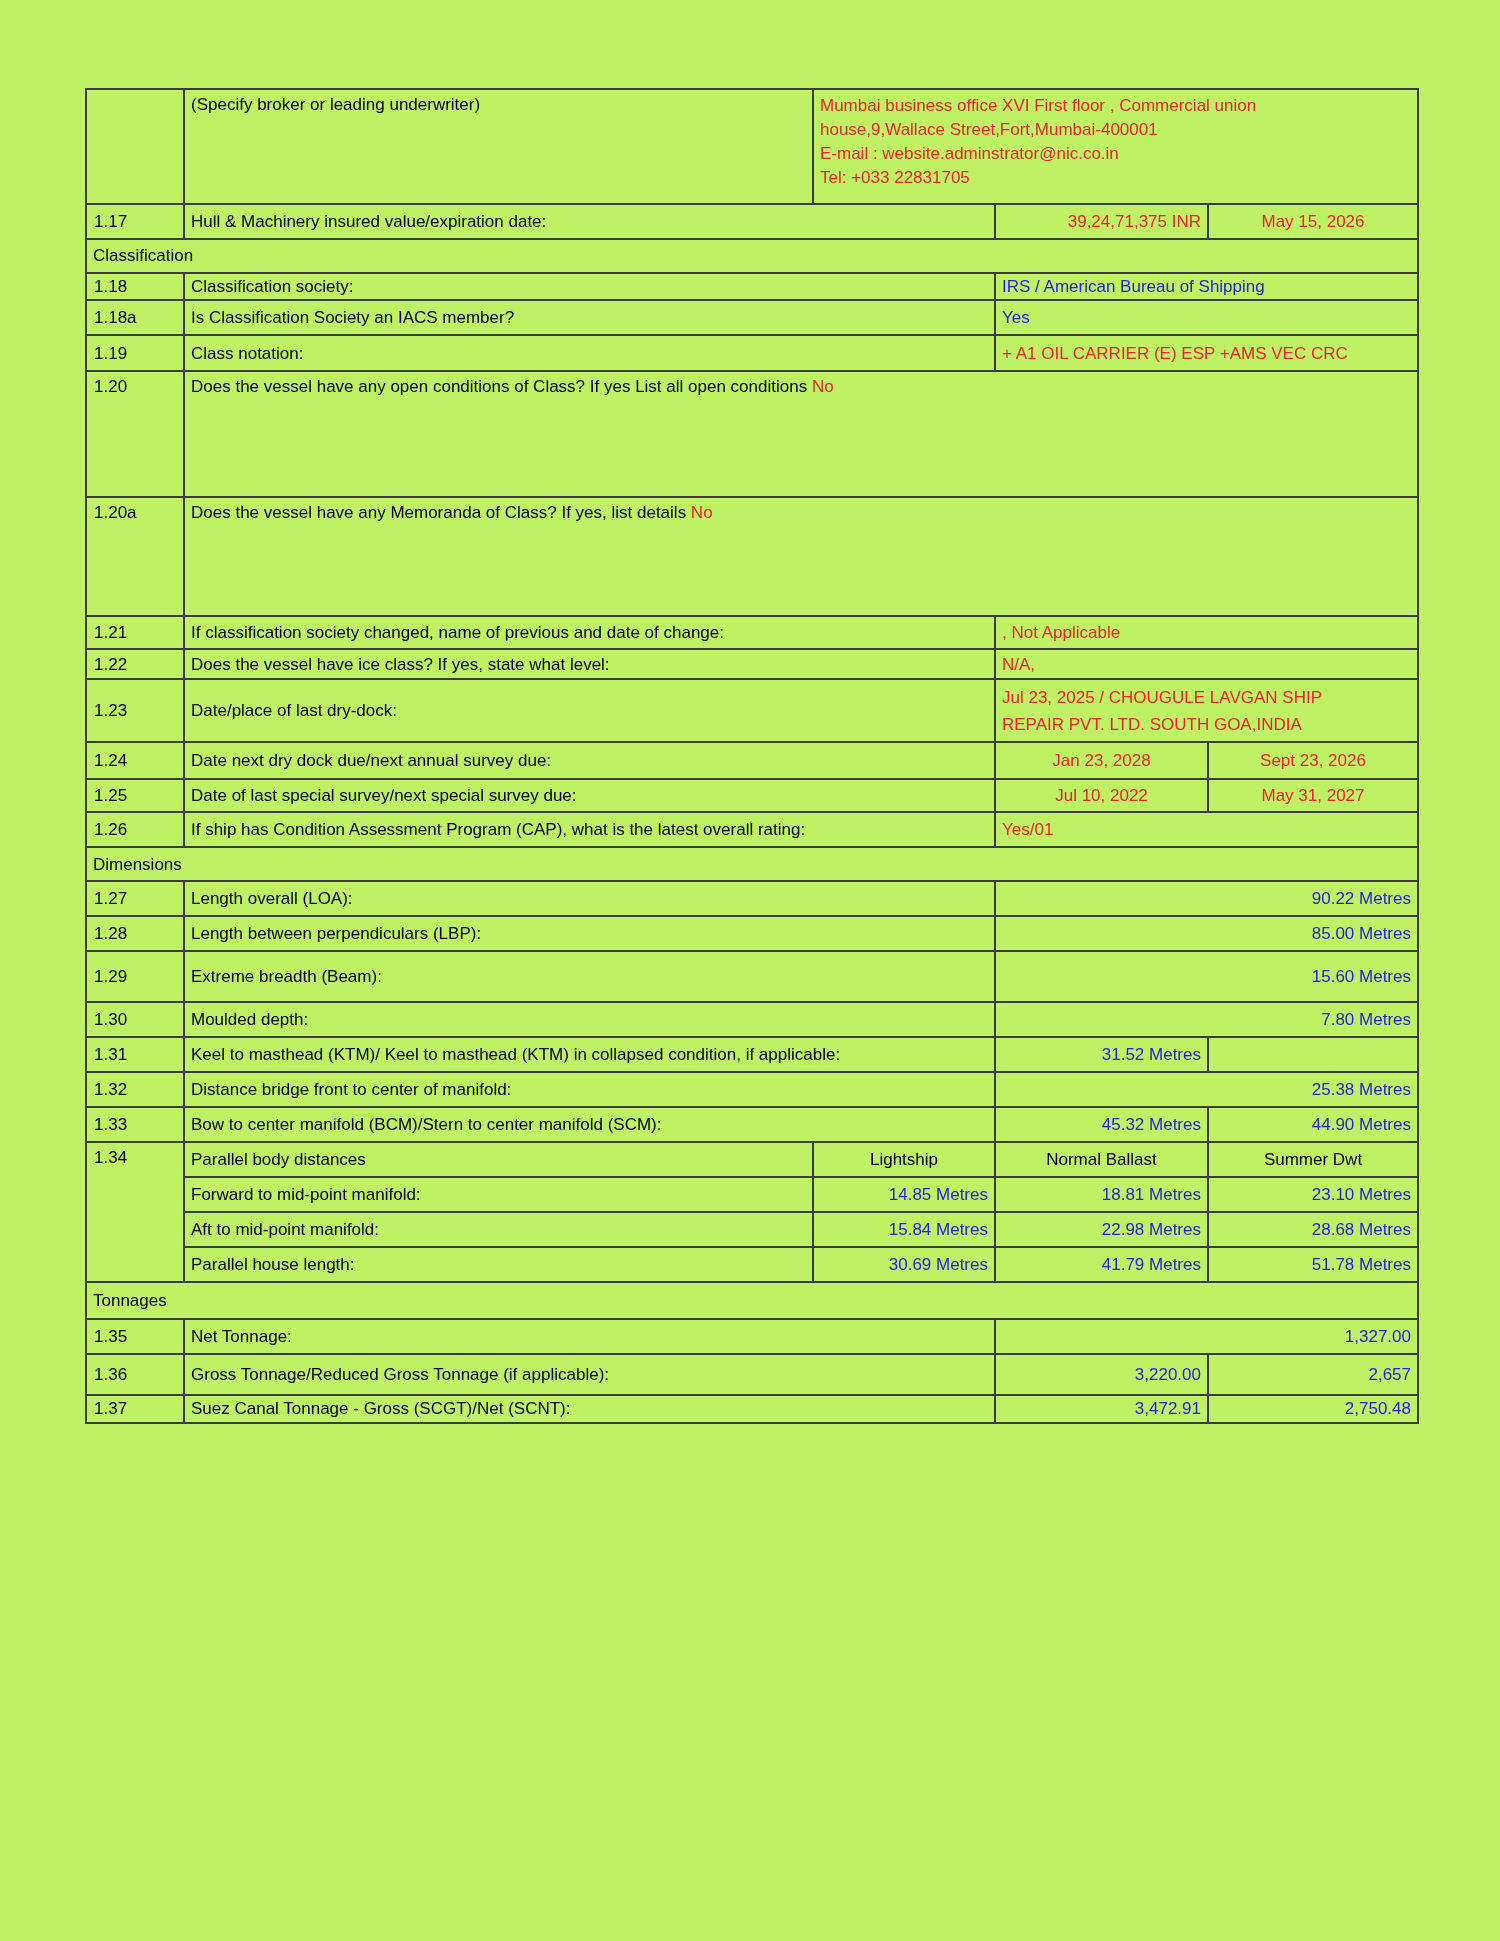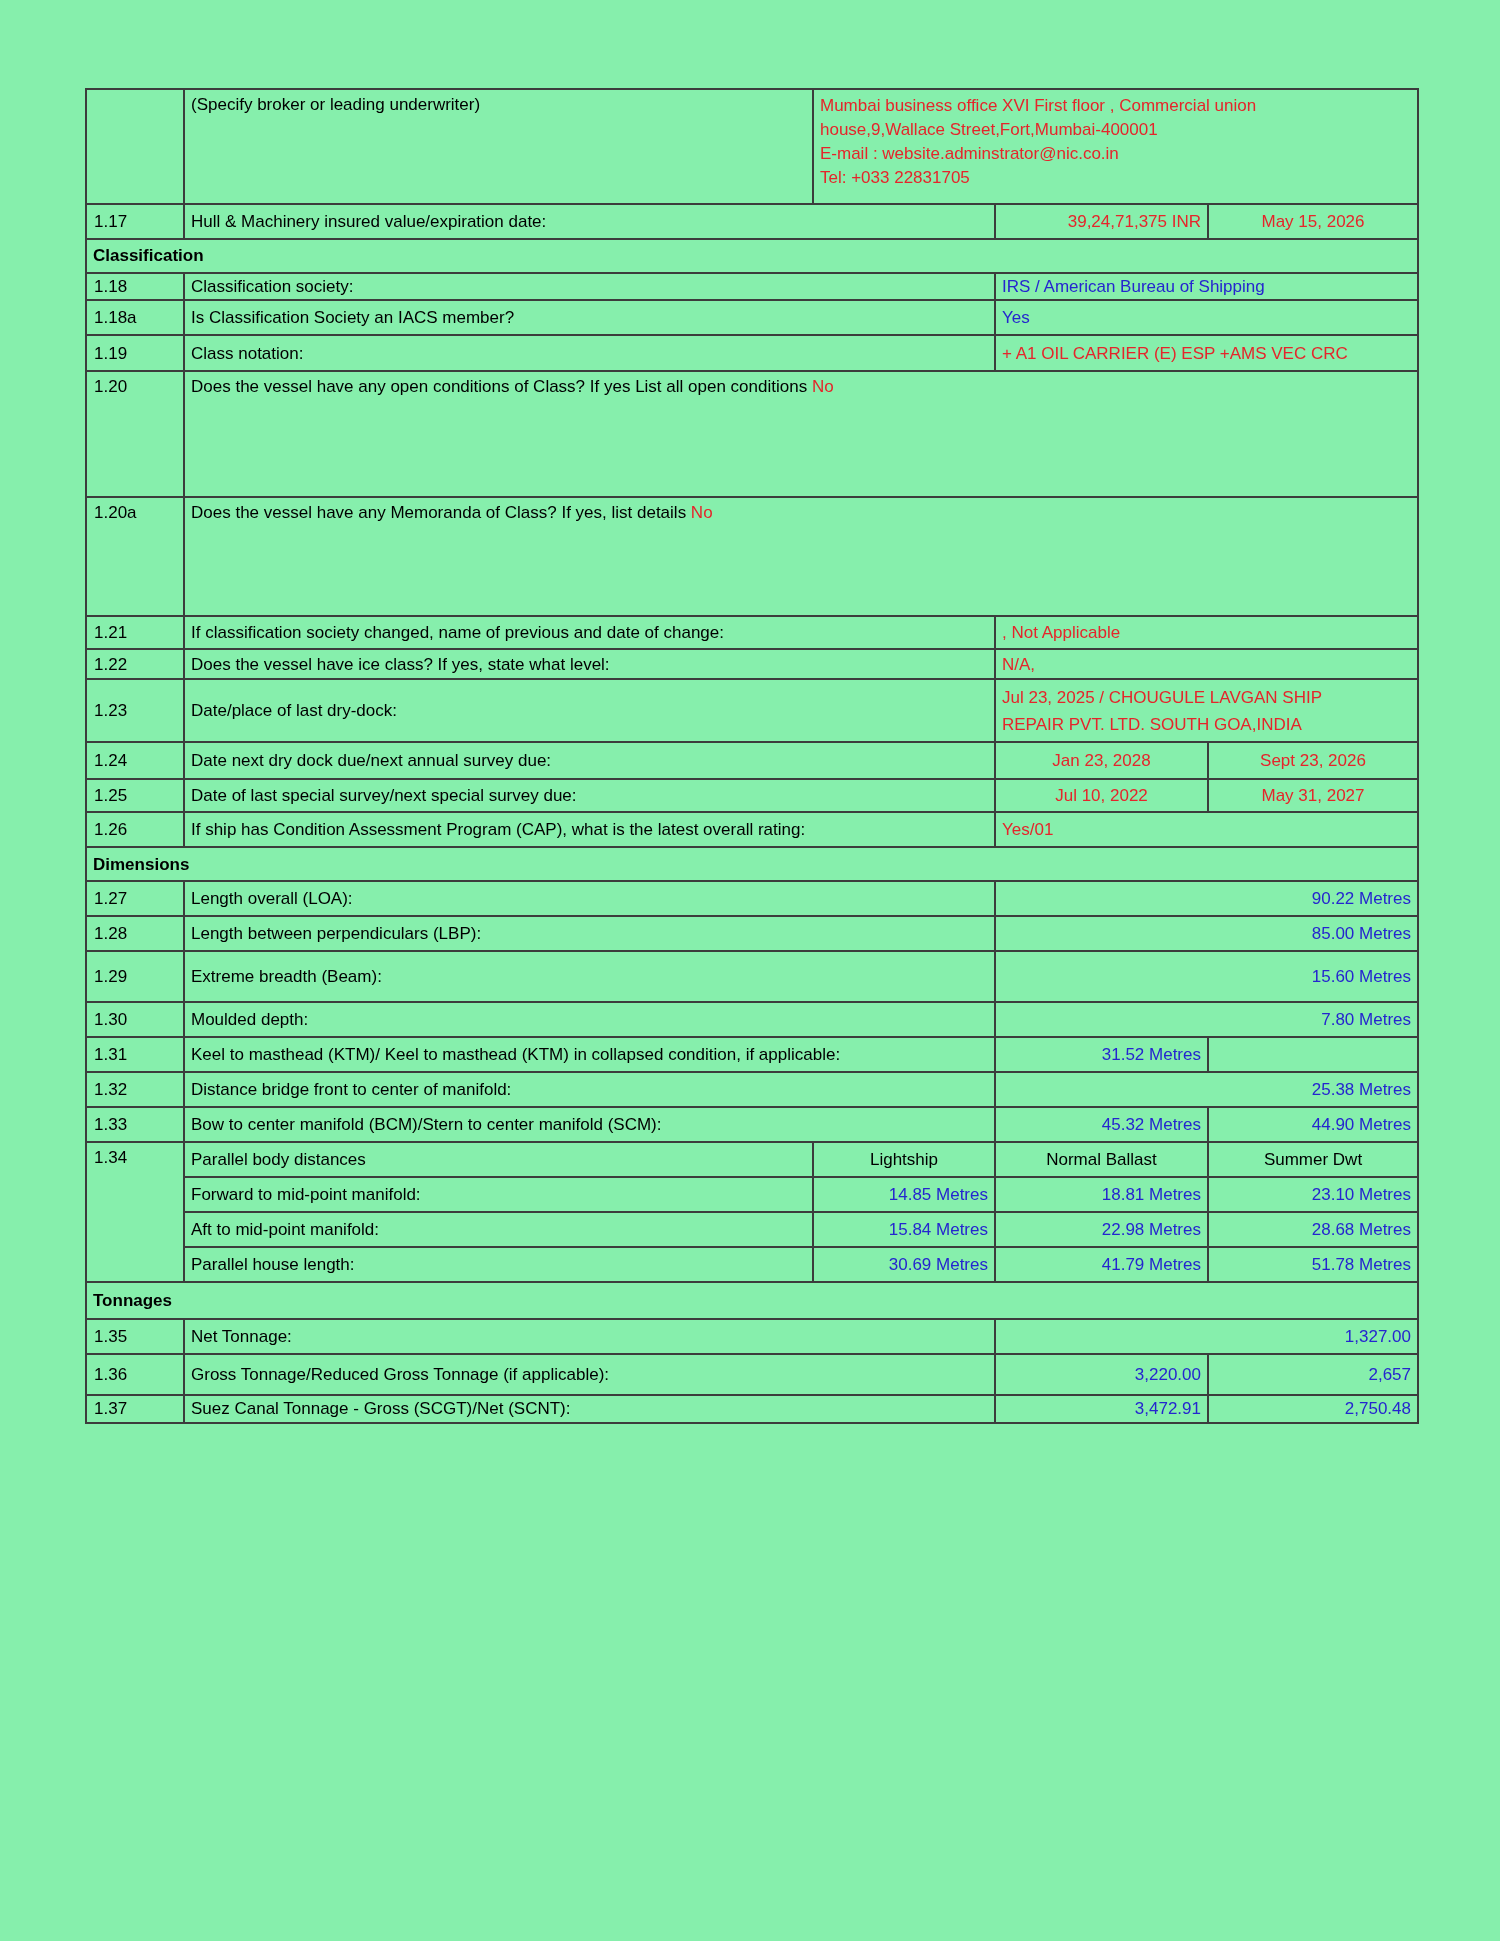--- a/index.html
+++ b/index.html
@@ -5,21 +5,21 @@
   :root{
     --red:#e5252b;
     --blue:#2525cf;
     --border:#3c3c3c;
   }
   html,body{margin:0;padding:0;background:#ffffff;}
   .page{
     position:relative;
     width:1500px;
     height:1941px;
-    background:#86efac;
+    background:#bef264;
     font-family:"Liberation Sans", sans-serif;
     color:#000;
   }
   table.qtable{
     position:absolute;
     left:85px;
     top:88px;
     width:1332px;
     border-collapse:collapse;
     table-layout:fixed;
@@ -33,21 +33,21 @@
     vertical-align:middle;
     overflow:hidden;
     word-wrap:break-word;
   }
   td.num{padding-left:7px;}
   td.top{vertical-align:top;padding-top:4px;}
   .red{color:var(--red,#e5252b);}
   .blue{color:var(--blue,#2525cf);}
   .right{text-align:right;padding-left:38px;}
   .center{text-align:center;}
-  td.sec{font-weight:bold;border-radius:12px;}
+  td.sec{font-weight:normal;border-radius:12px;}
   td.pre-addr{white-space:pre-line;line-height:24px;}
   td.pre2{white-space:pre-line;line-height:27px;margin-left:32px;}
 </style>
 </head>
 <body>
 
 <div class="page">
   <table class="qtable">
     <colgroup>
       <col style="width:98px">

